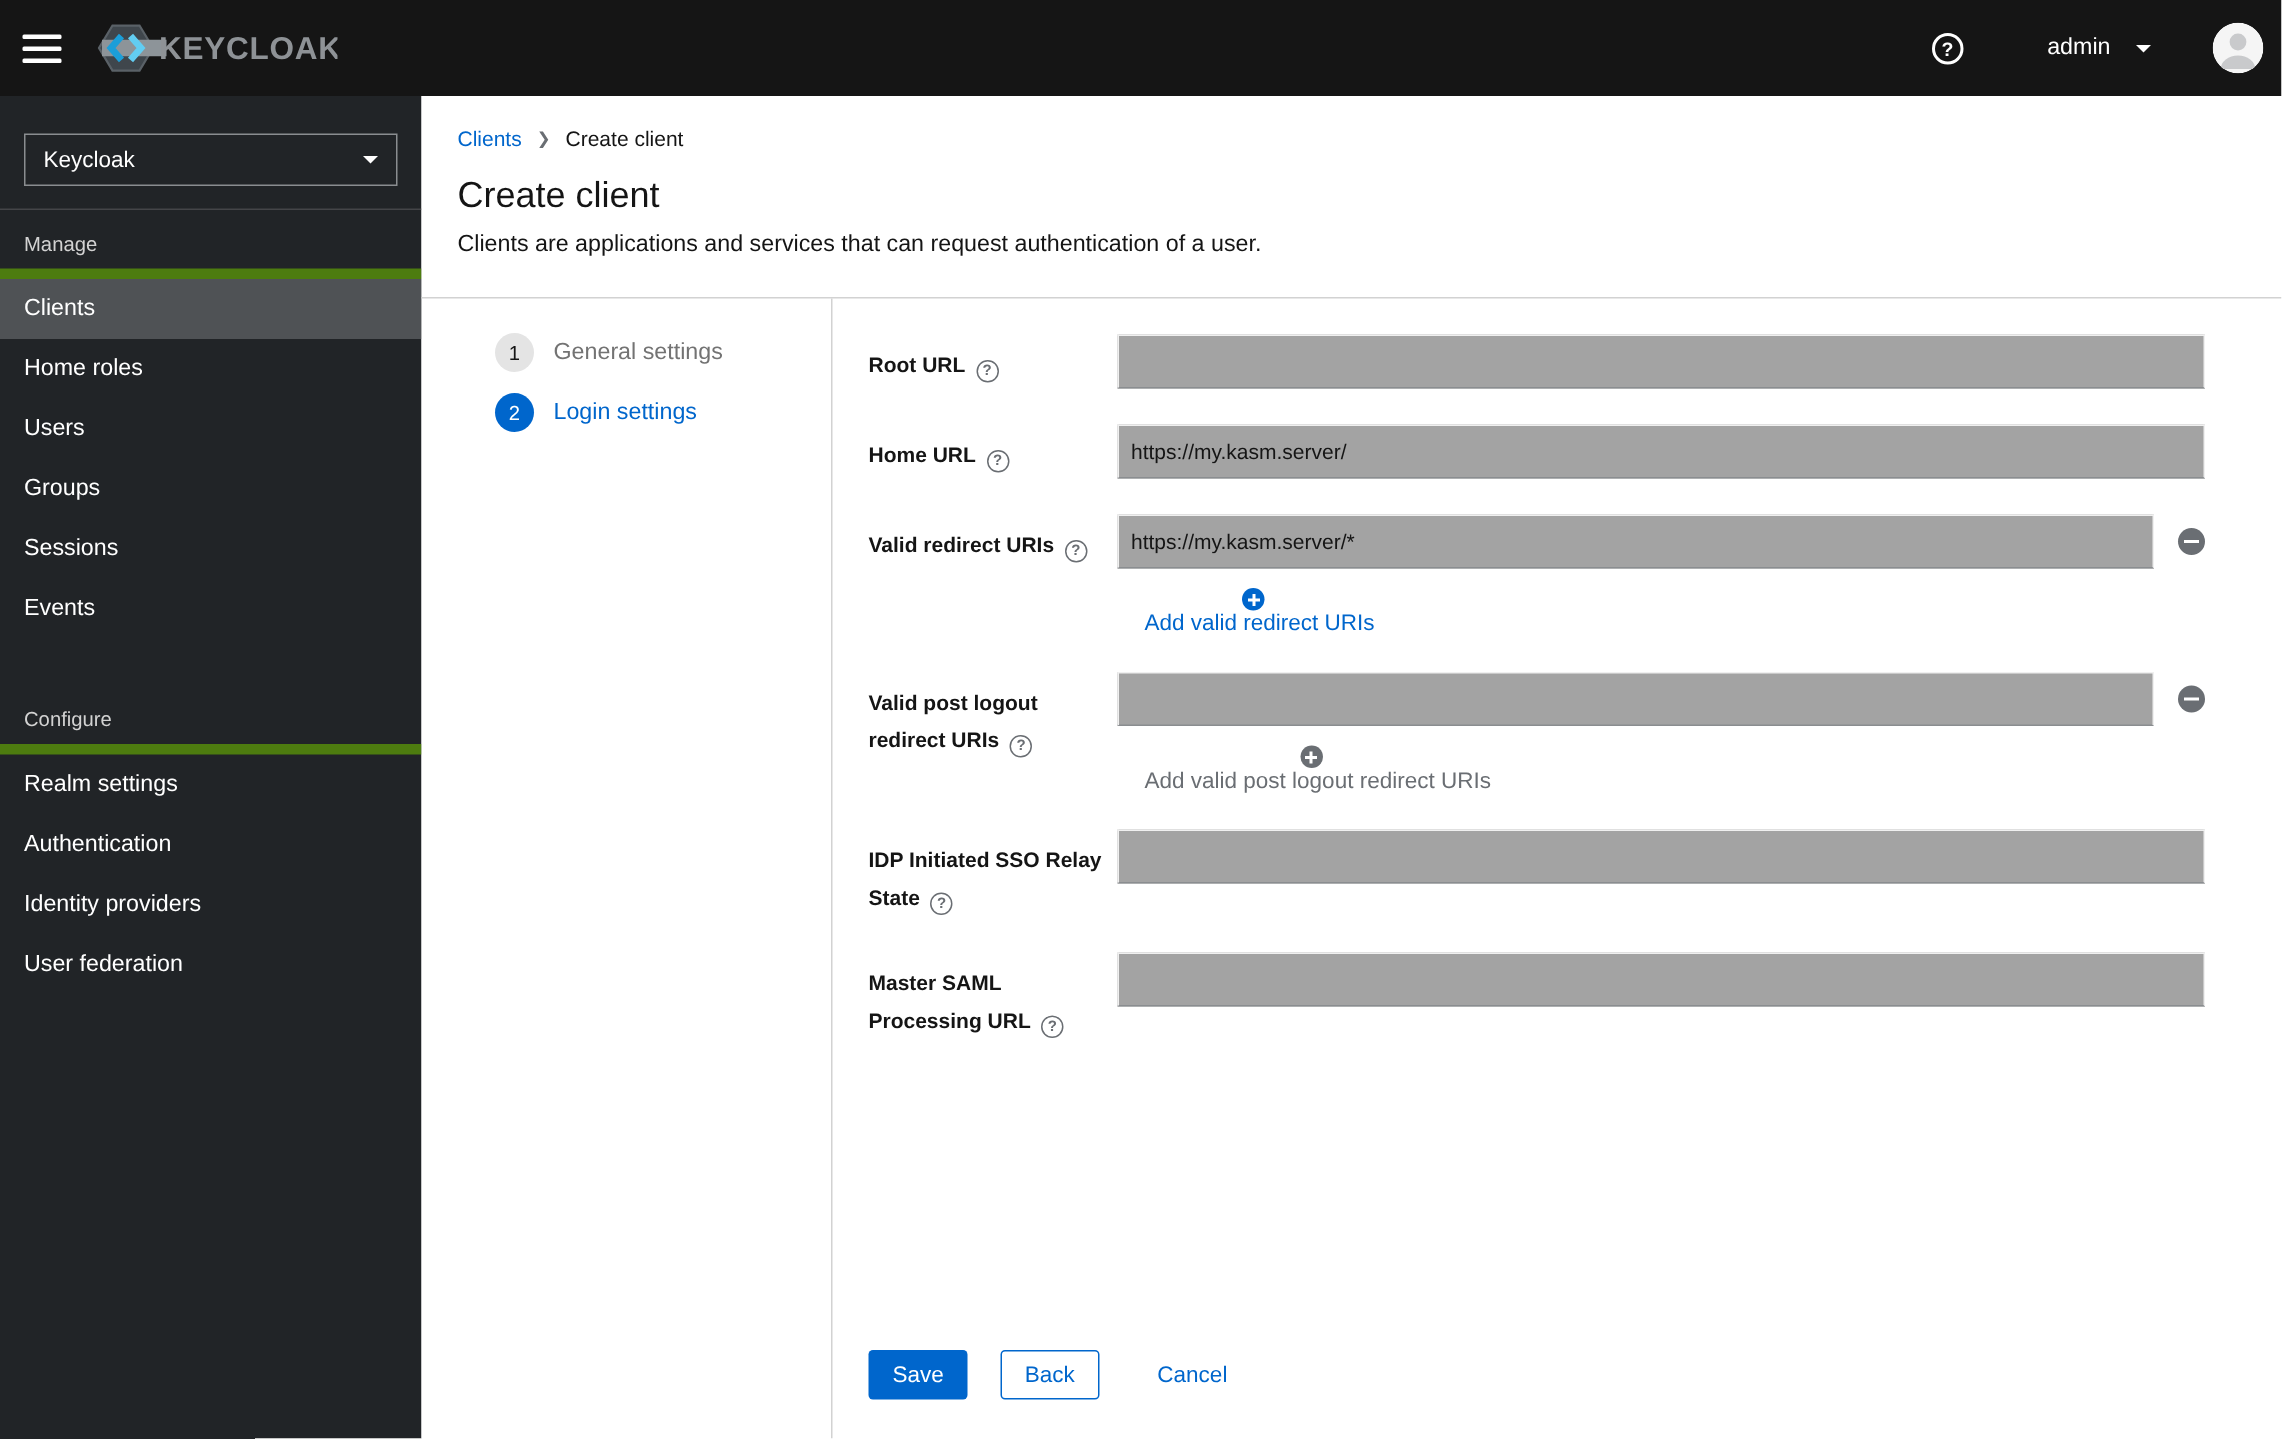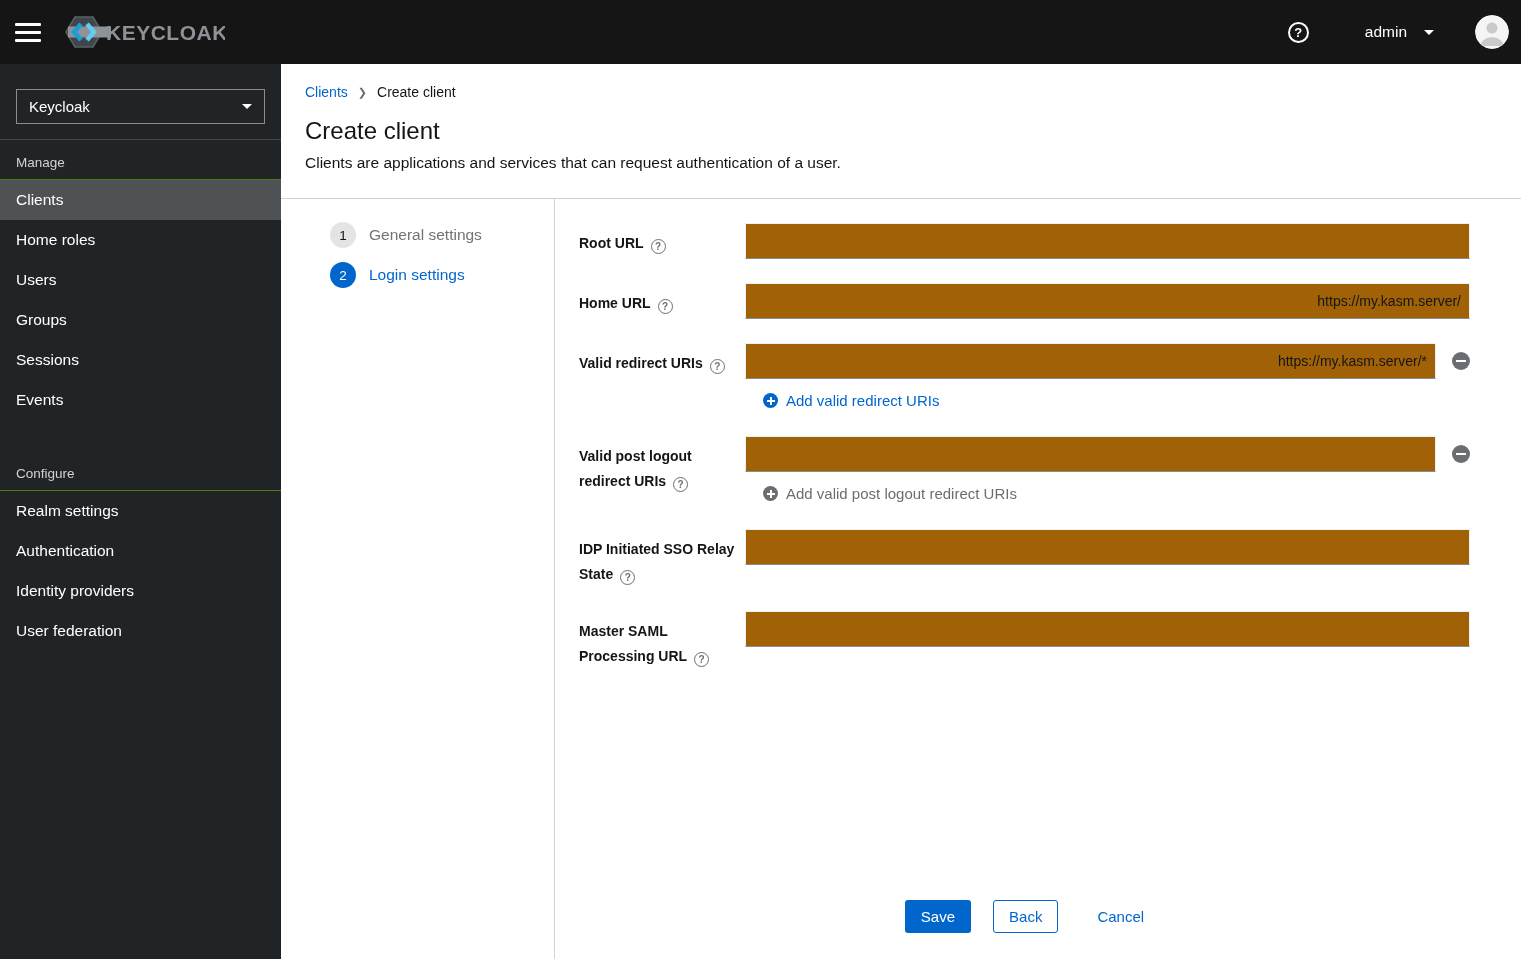--- a/index.html
+++ b/index.html
@@ -16,21 +16,21 @@
   .help-circle { width:21px; height:21px; border:2px solid #fff; border-radius:50%; color:#fff; font-size:13px; font-weight:bold; display:flex; align-items:center; justify-content:center; cursor:pointer; }
   .user-menu { display:flex; align-items:center; margin-left:56px; color:#fff; font-size:15.5px; cursor:pointer; }
   .caret-down { width:0; height:0; border-left:5px solid transparent; border-right:5px solid transparent; border-top:5px solid #fff; margin-left:17px; }
   .avatar { width:34px; height:34px; border-radius:50%; margin-left:41px; overflow:hidden; cursor:pointer; }
 
   
   .sidebar { position:absolute; top:64px; left:0; bottom:0; width:281px; background:#212427; }
   .realm-wrap { padding:25px 16px 15px; border-bottom:1px solid #444548; }
   .realm-select { height:35px; border:1px solid #8a8d90; display:flex; align-items:center; justify-content:space-between; padding:0 12px; color:#fff; font-size:15px; cursor:pointer; }
   .nav-section + .nav-section { margin-top:31px; }
-  .nav-section-title { padding:15px 16px 9px; color:#d2d2d2; font-size:13.5px; border-bottom:1px solid #4d7c0f; }
+  .nav-section-title { padding:15px 16px 9px; color:#d2d2d2; font-size:13.5px; border-bottom:7px solid #4d7c0f; }
   .nav-item { height:40px; display:flex; align-items:center; padding:0 16px; color:#fff; font-size:15.5px; cursor:pointer; }
   .nav-item.active { background:#4f5255; }
 
   
   .content { position:absolute; top:64px; left:281px; right:0; bottom:0; background:#fff; display:flex; flex-direction:column; }
   .page-header { padding:20px 24px 25px; border-bottom:1px solid #d2d2d2; }
   .breadcrumb { display:flex; align-items:center; font-size:14px; }
   .crumb { color:#151515; }
   .crumb.link { color:#0066cc; cursor:pointer; }
   .crumb-sep { color:#6a6e73; font-size:11px; margin:0 10px; }
@@ -44,31 +44,31 @@
   .step.active .step-circle { background:#0066cc; color:#fff; }
   .step-label { margin-left:13px; font-size:15.5px; color:#737373; }
   .step.active .step-label { color:#0066cc; }
 
   .wizard-main { flex:1; padding:24px 51px 26px 24px; display:flex; flex-direction:column; min-width:0; }
   .form-row { display:flex; margin-bottom:24px; }
   .form-label { width:166px; flex-shrink:0; padding:8px 10px 0 0; font-size:14px; font-weight:bold; line-height:25px; color:#151515; }
   .help-icon { display:inline-flex; width:15px; height:15px; border:1px solid #6a6e73; border-radius:50%; color:#6a6e73; font-size:10px; font-weight:bold; align-items:center; justify-content:center; margin-left:7px; vertical-align:-2px; cursor:pointer; }
   .form-field { flex:1; min-width:0; }
   .input-row { display:flex; align-items:center; gap:16px; }
-  .text-input { flex:1; height:36px; border:1px solid #f0f0f0; border-bottom:1px solid #8a8d90; font:14px "Liberation Sans", sans-serif; color:#151515; padding:0 8px; background:#a16207; outline:none; min-width:0;text-align:right; }
+  .text-input { flex:1; height:36px; border:1px solid #f0f0f0; border-bottom:1px solid #8a8d90; font:14px "Liberation Sans", sans-serif; color:#151515; padding:0 8px; background:#a3a3a3; outline:none; min-width:0; }
   .minus-btn { width:18px; height:18px; border-radius:50%; background:#6a6e73; border:none; flex-shrink:0; position:relative; cursor:pointer; }
   .minus-btn::after { content:""; position:absolute; left:4px; right:4px; top:8px; height:2px; background:#fff; }
-  .add-link { display:inline-flex; align-items:center; margin:13px 0 0 18px; font-size:15px; color:#0066cc; cursor:pointer; }
+  .add-link { display:inline-flex; align-items:center; margin:13px 0 0 18px; font-size:15px; color:#0066cc; cursor:pointer;flex-direction:column; }
   .add-link.disabled { color:#6a6e73; cursor:default;text-align:right; }
   .plus-icon { width:15px; height:15px; border-radius:50%; background:#0066cc; position:relative; flex-shrink:0; margin-right:8px; }
   .plus-icon::before { content:""; position:absolute; left:3.5px; right:3.5px; top:6.5px; height:2px; background:#fff; }
   .plus-icon::after { content:""; position:absolute; top:3.5px; bottom:3.5px; left:6.5px; width:2px; background:#fff; }
   .add-link.disabled .plus-icon { background:#6a6e73; }
 
-  .form-actions { margin-top:auto; display:flex; align-items:center;justify-content:center; }
+  .form-actions { margin-top:auto; display:flex; align-items:center; }
   .btn { height:33px; font:15px "Liberation Sans", sans-serif; cursor:pointer; border-radius:3px; }
   .btn-save { background:#0066cc; color:#fff; border:none; padding:0 16px; }
   .btn-back { background:#fff; color:#0066cc; border:1px solid #0066cc; padding:0 15px; margin-left:22px; }
   .btn-cancel { background:none; color:#0066cc; border:none; margin-left:39px; padding:0; }
 </style>
 </head>
 <body>
 
 <header class="topbar">
   <div class="hamburger">

